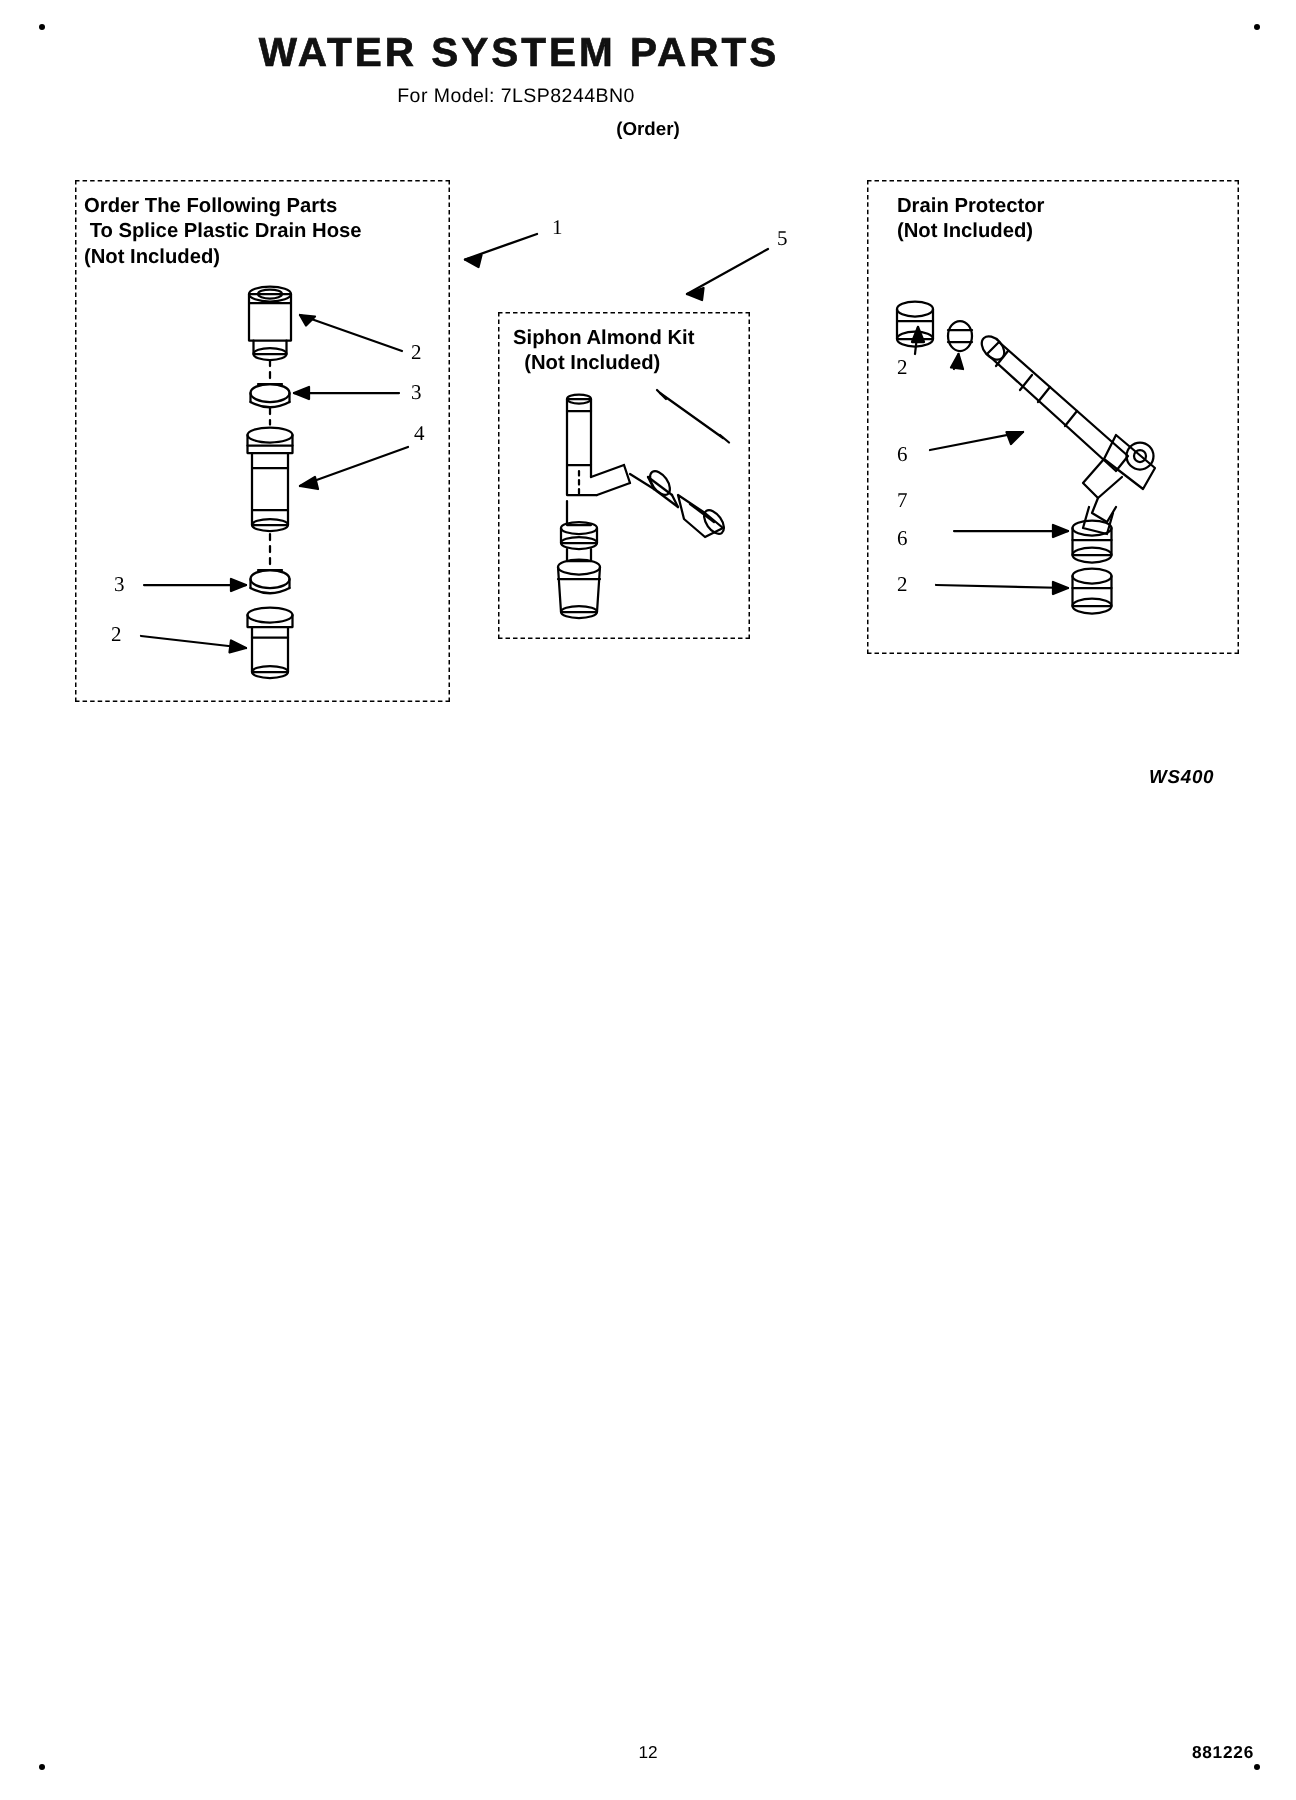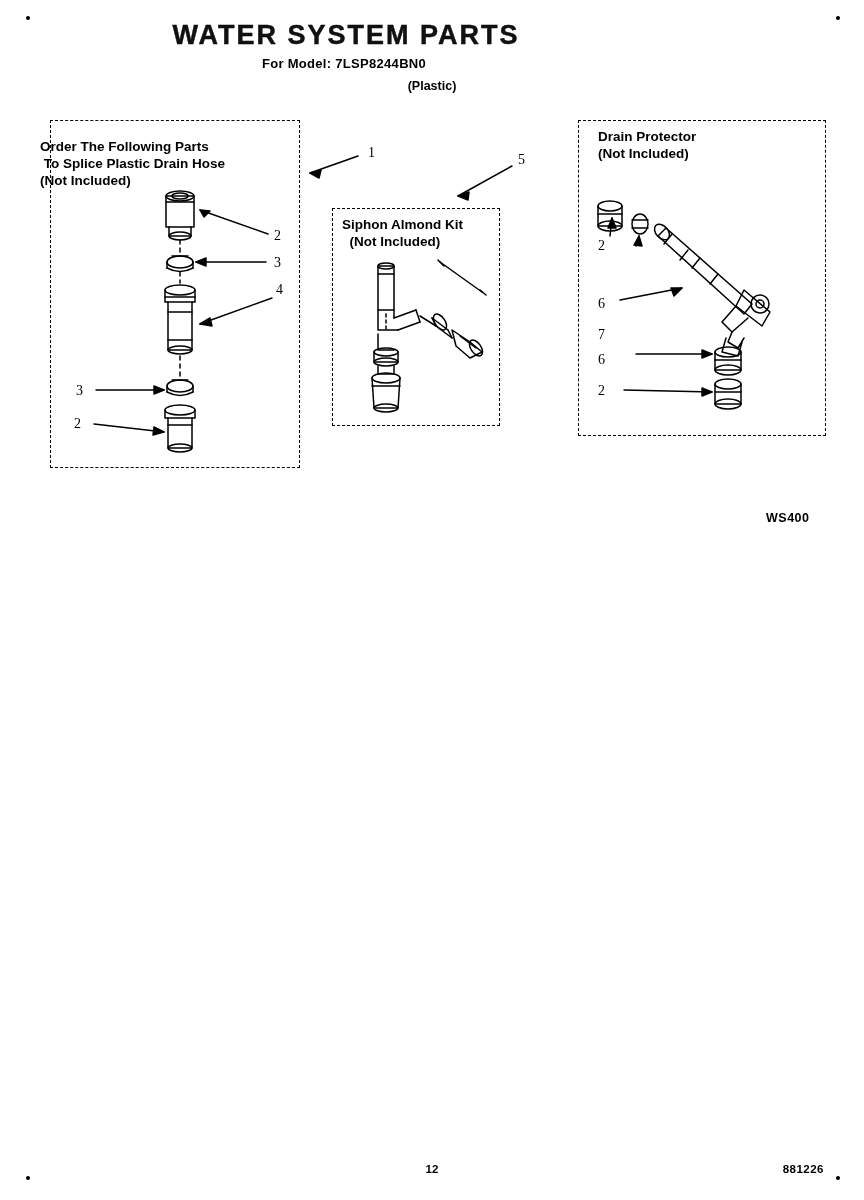--- a/index.html
+++ b/index.html
@@ -48,21 +48,21 @@
     color: #111;
     -webkit-text-stroke: 0.4px #000;
   }
   #subtitle {
     position: absolute;
     left: 0;
     top: 56px;
     width: 688px;
     text-align: center;
     font-size: 13px;
-    font-weight: bold;
+    font-weight: normal;
     letter-spacing: 0.3px;
   }
   #color-note {
     position: absolute;
     left: 0;
     top: 79px;
     width: 864px;
     text-align: center;
     font-size: 12.5px;
     font-weight: bold;
@@ -84,57 +84,58 @@
     font-weight: bold;
     line-height: 17px;
     white-space: pre;
   }
   
   .label-mask {
     position: absolute;
     background: #fff;
   }
 
-  #splice-label { left: 40px;  top: 128px; margin-top: 10px; }
+  #splice-label { left: 56px;  top: 128px; }
   #siphon-label { left: 342px; top: 216px; }
   #drain-label  { left: 598px; top: 128px; width: 210px; }
 
   
   .callout {
     position: absolute;
     font-size: 14px;
     font-weight: normal;
     font-family: "Liberation Serif", serif;
   }
 
   
   #page-number {
     position: absolute;
     left: 0;
     top: 1163px;
     width: 864px;
     text-align: center;
     font-size: 11.5px;
-    font-weight: bold;
+    font-weight: normal;
   }
   #doc-code {
     position: absolute;
-    right: 40px;
+    right: 28px;
     top: 1163px;
     font-size: 11.5px;
     font-weight: bold;
     letter-spacing: 0.5px;
   }
   #sheet-code {
     position: absolute;
     left: 766px;
     top: 511px;
     font-size: 12.5px;
     font-weight: bold;
     letter-spacing: 0.5px;
+    font-style: italic;
   }
 
   svg.art {
     position: absolute;
     left: 0;
     top: 0;
     width: 864px;
     height: 1200px;
     pointer-events: none;
   }
@@ -144,21 +145,21 @@
 
 <div class="page">
 
   <div class="reg-dot reg-tl"></div>
   <div class="reg-dot reg-tr"></div>
   <div class="reg-dot reg-bl"></div>
   <div class="reg-dot reg-br"></div>
 
   <div id="title">WATER SYSTEM PARTS</div>
   <div id="subtitle">For Model: 7LSP8244BN0</div>
-  <div id="color-note">(Plastic)</div>
+  <div id="color-note">(Order)</div>
 
   <div class="dashed-box" id="box-splice"></div>
   <div class="dashed-box" id="box-siphon"></div>
   <div class="dashed-box" id="box-drain"></div>
 
   <div class="label-mask" style="left:52px; top:122px; width:246px; height:56px;"></div>
   <div class="label-mask" style="left:334px; top:210px; width:164px; height:44px;"></div>
   <div class="label-mask" style="left:592px; top:122px; width:222px; height:42px;"></div>
 
   <div class="box-label" id="splice-label">Order The Following Parts

